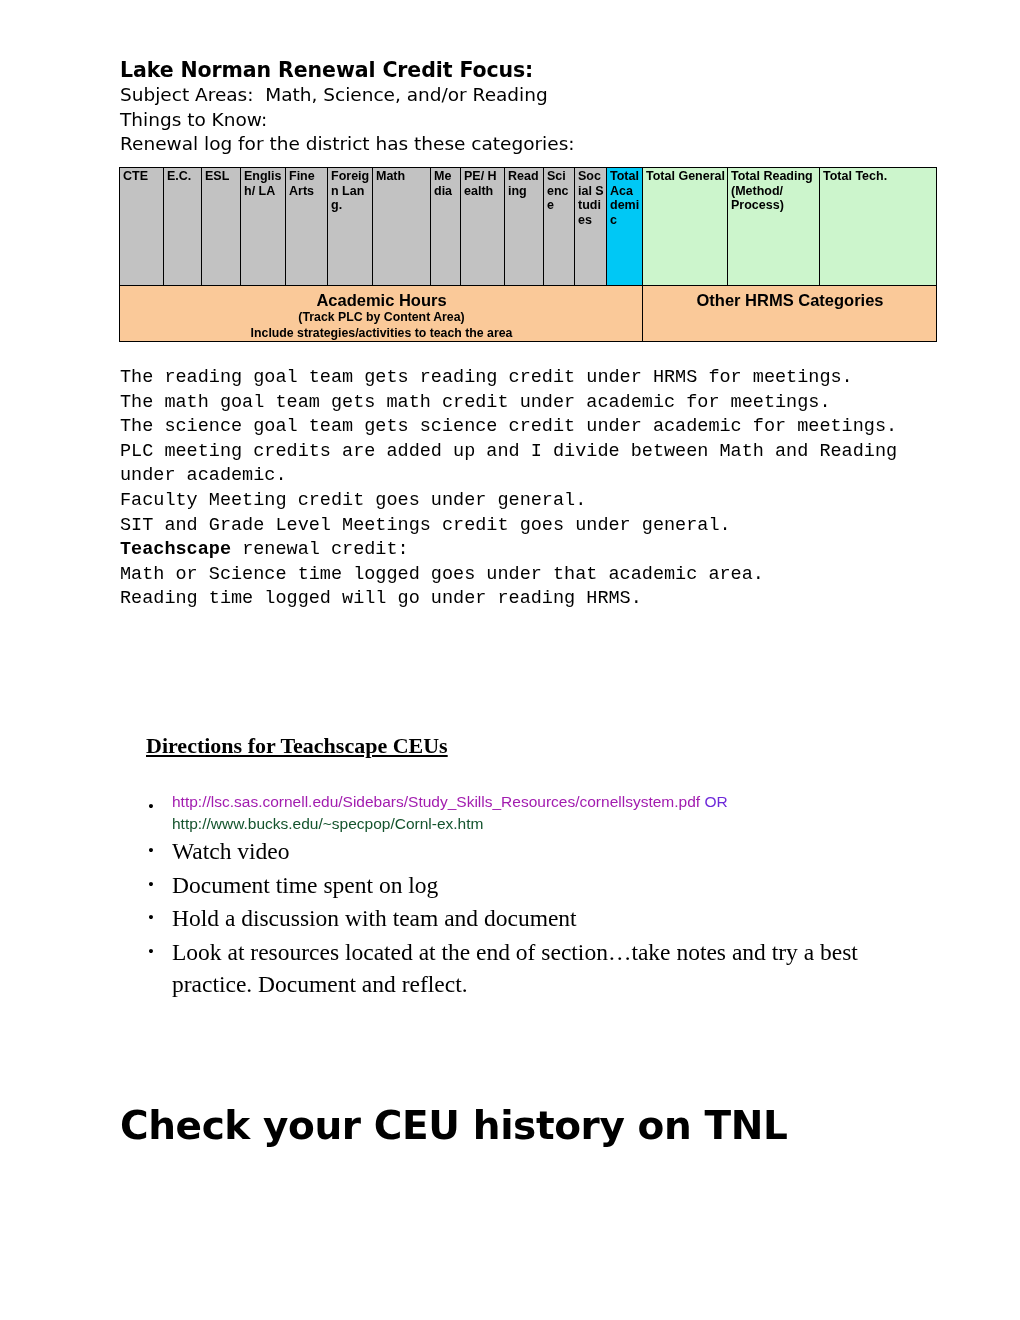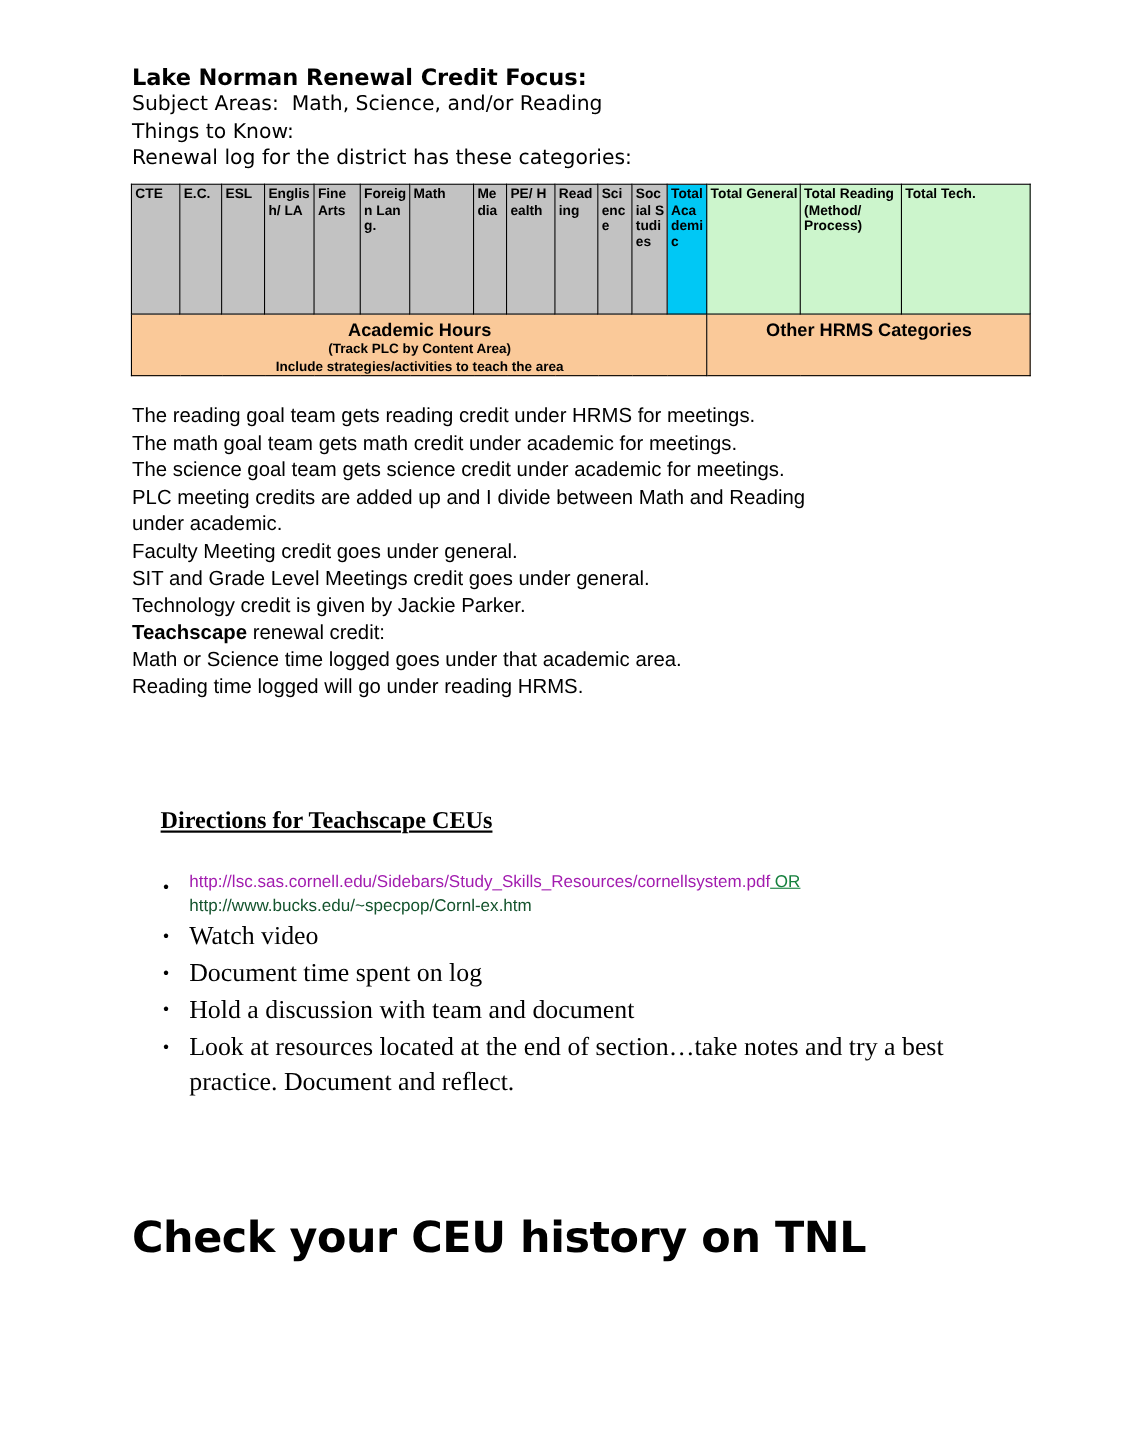--- a/index.html
+++ b/index.html
@@ -93,21 +93,21 @@
   td.wide { word-break: normal; overflow-wrap: normal; }
 
   
   .notes-block {
     position: absolute;
     left: 120px;
     top: 366px;
     width: 830px;
   }
   .note-line {
-    font-family: Liberation Sans, sans-serif;
+    font-family: Liberation Mono, monospace;
     font-size: 18.5px;
     line-height: 24.6px;
     margin: 0;
     white-space: pre-wrap;
   }
   .note-line b { font-weight: bold; }
 
   
   .directions-heading {
     position: absolute;
@@ -149,23 +149,22 @@
     line-height: 32px;
   }
   .url-line {
     font-family: "Liberation Sans", sans-serif;
     font-size: 15.5px;
     line-height: 21.5px;
     color: #2255cc;
     display: block;
   }
   .url-line .plain {
-    color: #15803d;
+    color: #6d28d9;
     font-family: "Liberation Sans", sans-serif;
-    text-decoration: underline;
   }
 
   
   .closing-headline {
     position: absolute;
     left: 120px;
     top: 1103px;
     font-family: "DejaVu Sans", sans-serif;
     font-size: 39px;
     font-weight: bold;
@@ -238,21 +237,20 @@
   </table>
 
   <div class="notes-block">
     <div class="note-line">The reading goal team gets reading credit under HRMS for meetings.</div>
     <div class="note-line">The math goal team gets math credit under academic for meetings.</div>
     <div class="note-line">The science goal team gets science credit under academic for meetings.</div>
     <div class="note-line">PLC meeting credits are added up and I divide between Math and Reading</div>
     <div class="note-line">under academic.</div>
     <div class="note-line">Faculty Meeting credit goes under general.</div>
     <div class="note-line">SIT and Grade Level Meetings credit goes under general.</div>
-    <div class="note-line">Technology credit is given by Jackie Parker.</div>
     <div class="note-line"><b>Teachscape</b><span> renewal credit:</span></div>
     <div class="note-line">Math or Science time logged goes under that academic area.</div>
     <div class="note-line">Reading time logged will go under reading HRMS.</div>
   </div>
 
   <div class="directions-heading">Directions for Teachscape CEUs</div>
 
   <ul class="bullet-list">
     <li class="bullet-item">
       <span class="url-line"><a href="#" style="color:#a21caf;text-decoration:none">http://lsc.sas.cornell.edu/Sidebars/Study_Skills_Resources/cornellsystem.pdf</a><span class="plain"> OR</span></span>

